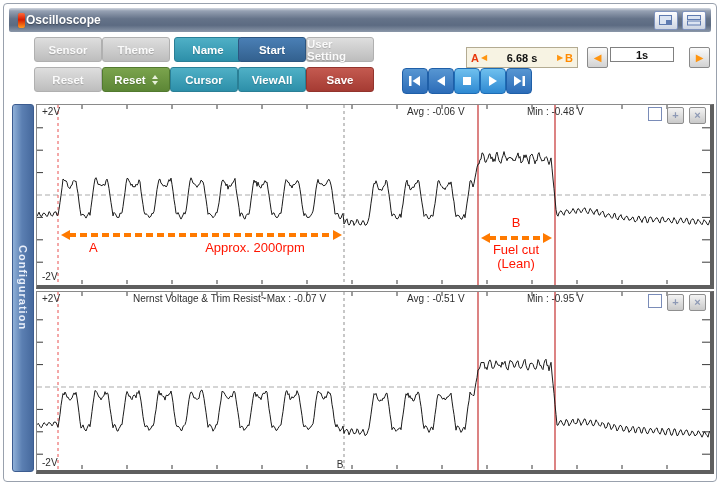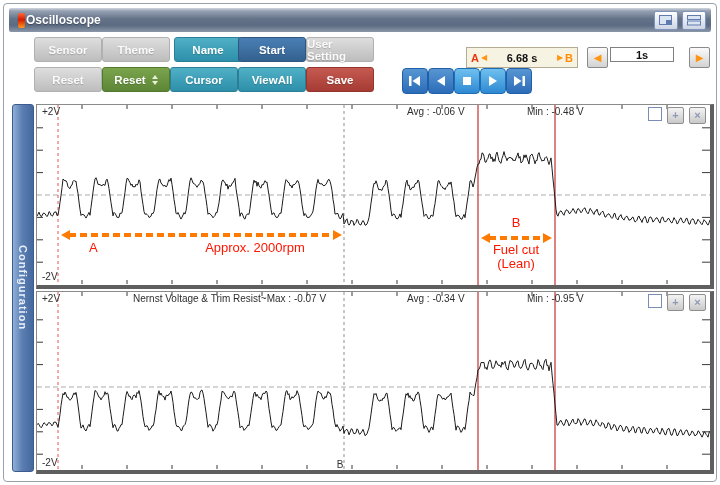--- a/index.html
+++ b/index.html
@@ -282,21 +282,21 @@
         <line x1="665" y1="162.2" x2="673" y2="162.2" stroke="#3a3a3a"></line>
         <line x1="21" y1="0" x2="21" y2="178" stroke="#e85050" stroke-dasharray="3,3"></line>
         <line x1="307" y1="0" x2="307" y2="178" stroke="#8f8f8f" stroke-dasharray="3,3"></line>
         <line x1="441" y1="0" x2="441" y2="178" stroke="#c94040" stroke-width="1.3"></line>
         <line x1="518" y1="0" x2="518" y2="178" stroke="#c94040" stroke-width="1.3"></line>
         <polyline points="0,132.8 1,131.4 2,132.3 3,134.4 4,135.7 5,134.8 6,132.3 7,130.7 8,131.5 9,132.8 10,133.5 11,131.3 12,130.5 13,131.1 14,132.1 15,133.9 16,132.4 17,130.0 18,130.2 19,130.3 20,132.8 21,135.4 22,129.0 23,122.4 24,113.6 25,107.2 26,101.5 27,103.0 28,100.0 29,102.0 30,105.3 31,105.1 32,107.1 33,108.3 34,107.1 35,105.9 36,103.1 37,100.9 38,102.6 39,100.4 40,106.0 41,113.0 42,120.8 43,129.5 44,136.1 45,134.9 46,132.9 47,136.1 48,138.0 49,139.0 50,136.4 51,133.9 52,132.3 53,134.7 54,127.4 55,119.5 56,111.8 57,105.2 58,98.5 59,99.2 60,100.6 61,103.0 62,105.2 63,105.5 64,107.9 65,105.9 66,104.4 67,103.7 68,99.7 69,102.4 70,100.9 71,101.6 72,108.7 73,116.4 74,122.5 75,129.4 76,135.8 77,132.8 78,132.7 79,135.5 80,138.8 81,139.1 82,136.5 83,135.0 84,132.6 85,132.7 86,124.8 87,117.9 88,110.4 89,103.2 90,99.5 91,101.7 92,104.5 93,103.9 94,106.5 95,107.7 96,104.2 97,103.0 98,103.4 99,105.8 100,100.5 101,101.5 102,98.6 103,103.5 104,109.1 105,116.5 106,124.5 107,130.3 108,134.8 109,134.3 110,133.6 111,135.5 112,138.4 113,137.1 114,136.4 115,133.8 116,134.0 117,130.9 118,123.2 119,117.8 120,109.3 121,102.1 122,98.7 123,103.1 124,101.0 125,103.5 126,104.6 127,104.7 128,108.1 129,103.5 130,103.2 131,103.8 132,102.0 133,101.7 134,99.0 135,104.1 136,110.4 137,119.3 138,125.8 139,132.4 140,134.7 141,134.0 142,135.1 143,136.4 144,138.5 145,138.4 146,134.4 147,133.7 148,132.6 149,129.4 150,123.2 151,114.8 152,107.7 153,102.4 154,100.0 155,100.5 156,103.2 157,106.0 158,105.8 159,106.3 160,107.7 161,106.6 162,106.4 163,100.7 164,98.5 165,98.0 166,101.3 167,106.5 168,113.6 169,120.3 170,127.8 171,135.3 172,133.1 173,132.4 174,134.0 175,135.9 176,139.2 177,137.5 178,136.2 179,132.6 180,132.8 181,128.5 182,120.5 183,113.9 184,108.1 185,99.3 186,99.8 187,100.4 188,102.4 189,104.4 190,105.2 191,106.7 192,106.5 193,104.5 194,104.0 195,105.1 196,101.3 197,99.1 198,100.8 199,107.6 200,114.3 201,120.6 202,127.4 203,135.9 204,134.7 205,134.1 206,135.6 207,138.4 208,137.1 209,136.4 210,134.8 211,132.8 212,133.7 213,127.2 214,120.3 215,113.4 216,106.4 217,101.2 218,100.0 219,104.5 220,102.2 221,104.1 222,105.9 223,105.5 224,107.7 225,103.6 226,101.3 227,101.3 228,101.4 229,99.0 230,100.1 231,108.3 232,116.7 233,122.7 234,129.9 235,135.5 236,133.8 237,134.3 238,136.0 239,138.4 240,138.2 241,136.3 242,134.8 243,133.4 244,132.9 245,125.8 246,119.6 247,111.7 248,104.5 249,99.3 250,98.7 251,102.8 252,101.7 253,107.6 254,106.9 255,104.7 256,106.0 257,105.3 258,103.2 259,103.2 260,98.7 261,101.1 262,103.8 263,110.8 264,117.1 265,123.7 266,131.4 267,135.0 268,133.6 269,134.3 270,135.5 271,137.5 272,137.0 273,135.4 274,134.9 275,133.1 276,131.8 277,125.4 278,116.7 279,108.8 280,102.8 281,99.0 282,100.2 283,101.2 284,101.2 285,104.3 286,106.7 287,107.1 288,104.5 289,105.9 290,102.9 291,99.5 292,101.2 293,101.0 294,104.1 295,112.3 296,117.8 297,126.2 298,131.8 299,135.0 300,132.5 301,135.0 302,136.4 303,139.2 304,137.9 305,136.6 306,134.1 307,141.6 308,138.8 309,137.7 310,137.4 311,139.3 312,142.8 313,140.4 314,137.2 315,136.8 316,139.8 317,141.9 318,141.3 319,140.8 320,136.8 321,137.9 322,141.6 323,142.3 324,140.5 325,139.6 326,137.3 327,140.2 328,143.6 329,143.0 330,141.8 331,138.7 332,135.9 333,129.1 334,122.2 335,114.8 336,108.0 337,101.6 338,102.7 339,101.4 340,104.8 341,107.8 342,108.7 343,109.2 344,107.7 345,108.7 346,106.0 347,106.5 348,104.2 349,101.5 350,101.2 351,107.5 352,114.4 353,122.4 354,128.9 355,137.7 356,135.6 357,135.7 358,137.4 359,139.3 360,138.3 361,137.1 362,136.8 363,135.6 364,137.7 365,129.1 366,122.9 367,115.8 368,107.4 369,101.8 370,103.3 371,100.9 372,105.6 373,103.6 374,106.6 375,106.1 376,109.0 377,108.8 378,106.0 379,102.4 380,102.5 381,99.9 382,101.8 383,108.5 384,114.5 385,122.6 386,130.9 387,136.5 388,134.0 389,133.9 390,135.6 391,138.0 392,140.4 393,138.3 394,135.4 395,135.2 396,137.8 397,130.6 398,122.5 399,115.8 400,107.1 401,102.5 402,102.7 403,103.3 404,104.2 405,106.5 406,107.1 407,105.9 408,107.8 409,107.2 410,105.0 411,105.1 412,103.5 413,102.9 414,101.1 415,109.1 416,116.3 417,122.5 418,130.3 419,138.2 420,134.2 421,134.1 422,135.5 423,137.8 424,140.4 425,139.0 426,136.5 427,135.1 428,137.5 429,130.8 430,122.0 431,114.2 432,108.7 433,100.1 434,102.1 435,102.5 436,103.6 437,103.4 438,96.2 439,90.4 440,85.6 441,77.9 442,77.3 443,74.9 444,70.5 445,70.5 446,70.6 447,70.4 448,76.5 449,75.3 450,77.6 451,72.9 452,69.2 453,67.9 454,70.2 455,75.9 456,76.4 457,75.7 458,72.6 459,68.8 460,71.0 461,73.0 462,73.4 463,73.2 464,75.3 465,70.0 466,72.5 467,71.2 468,69.3 469,74.6 470,77.0 471,78.1 472,72.5 473,68.4 474,69.3 475,69.6 476,72.0 477,75.3 478,74.9 479,71.7 480,69.5 481,68.8 482,74.2 483,75.9 484,76.4 485,74.8 486,72.0 487,68.6 488,67.3 489,73.4 490,76.4 491,78.2 492,75.8 493,71.7 494,71.3 495,71.2 496,72.2 497,75.3 498,77.2 499,76.9 500,73.5 501,67.6 502,69.9 503,73.6 504,73.5 505,76.4 506,77.6 507,71.5 508,68.3 509,67.2 510,73.6 511,73.2 512,78.8 513,73.9 514,70.3 515,82.0 516,91.8 517,101.4 518,112.7 519,122.5 520,133.1 521,133.2 522,131.0 523,129.0 524,128.4 525,130.6 526,132.7 527,133.5 528,131.0 529,127.5 530,128.1 531,130.5 532,133.9 533,132.3 534,130.8 535,128.2 536,127.1 537,130.6 538,131.7 539,131.6 540,131.0 541,126.6 542,128.0 543,129.9 544,133.4 545,131.4 546,130.1 547,127.3 548,126.9 549,129.5 550,133.0 551,132.5 552,130.7 553,128.3 554,128.2 555,131.8 556,133.8 557,133.4 558,130.9 559,127.8 560,129.7 561,130.7 562,133.2 563,134.2 564,133.5 565,130.4 566,131.4 567,132.0 568,135.8 569,136.2 570,134.7 571,130.7 572,131.3 573,133.2 574,137.5 575,136.7 576,135.0 577,132.3 578,133.3 579,135.4 580,139.0 581,137.7 582,135.2 583,133.3 584,133.6 585,135.4 586,138.9 587,139.1 588,137.5 589,134.4 590,134.8 591,137.0 592,140.4 593,138.7 594,138.4 595,135.6 596,134.3 597,136.5 598,140.7 599,140.6 600,136.8 601,135.6 602,135.0 603,136.9 604,140.8 605,141.1 606,137.0 607,135.2 608,136.6 609,139.5 610,141.6 611,141.5 612,138.9 613,136.6 614,136.6 615,138.4 616,140.9 617,140.5 618,137.7 619,136.5 620,135.9 621,139.2 622,140.8 623,142.2 624,139.9 625,136.2 626,138.0 627,140.2 628,142.8 629,142.6 630,138.5 631,136.8 632,136.4 633,139.4 634,143.0 635,143.3 636,140.6 637,137.1 638,136.9 639,140.1 640,143.7 641,143.3 642,140.6 643,138.5 644,137.7 645,140.7 646,143.1 647,142.1 648,139.7 649,138.1 650,138.1 651,140.7 652,143.5 653,143.2 654,141.4 655,138.9 656,139.9 657,141.9 658,144.0 659,142.9 660,142.3 661,138.9 662,139.4 663,141.5 664,143.1 665,145.2 666,143.0 667,139.9 668,140.2 669,142.3 670,143.4 671,145.2 672,141.0 673,139.0 " fill="none" stroke="#1c1c1c" stroke-width="1" stroke-linejoin="round"></polyline>
         <text x="303" y="176" fill="#333333" font-size="10" text-anchor="middle">B</text>
       </svg>
     <span class="p-label" style="left:5px;top:1px">+2V</span>
     <span class="p-label" style="left:96px;top:1px">Nernst Voltage &amp; Trim Resist~Max : -0.07 V</span>
-    <span class="p-label" style="left:370px;top:1px">Avg : -0.34 V</span>
+    <span class="p-label" style="left:370px;top:1px">Avg : -0.51 V</span>
     <span class="p-label" style="left:490px;top:1px">Min : -0.95 V</span>
     <span class="p-label" style="left:5px;bottom:2px">-2V</span>
     <div class="p-ctrls">
       <div class="p-check"></div>
       <div class="p-sqbtn">
           <span>+</span>
         </div>
       <div class="p-sqbtn">
           <span>×</span>
         </div>

